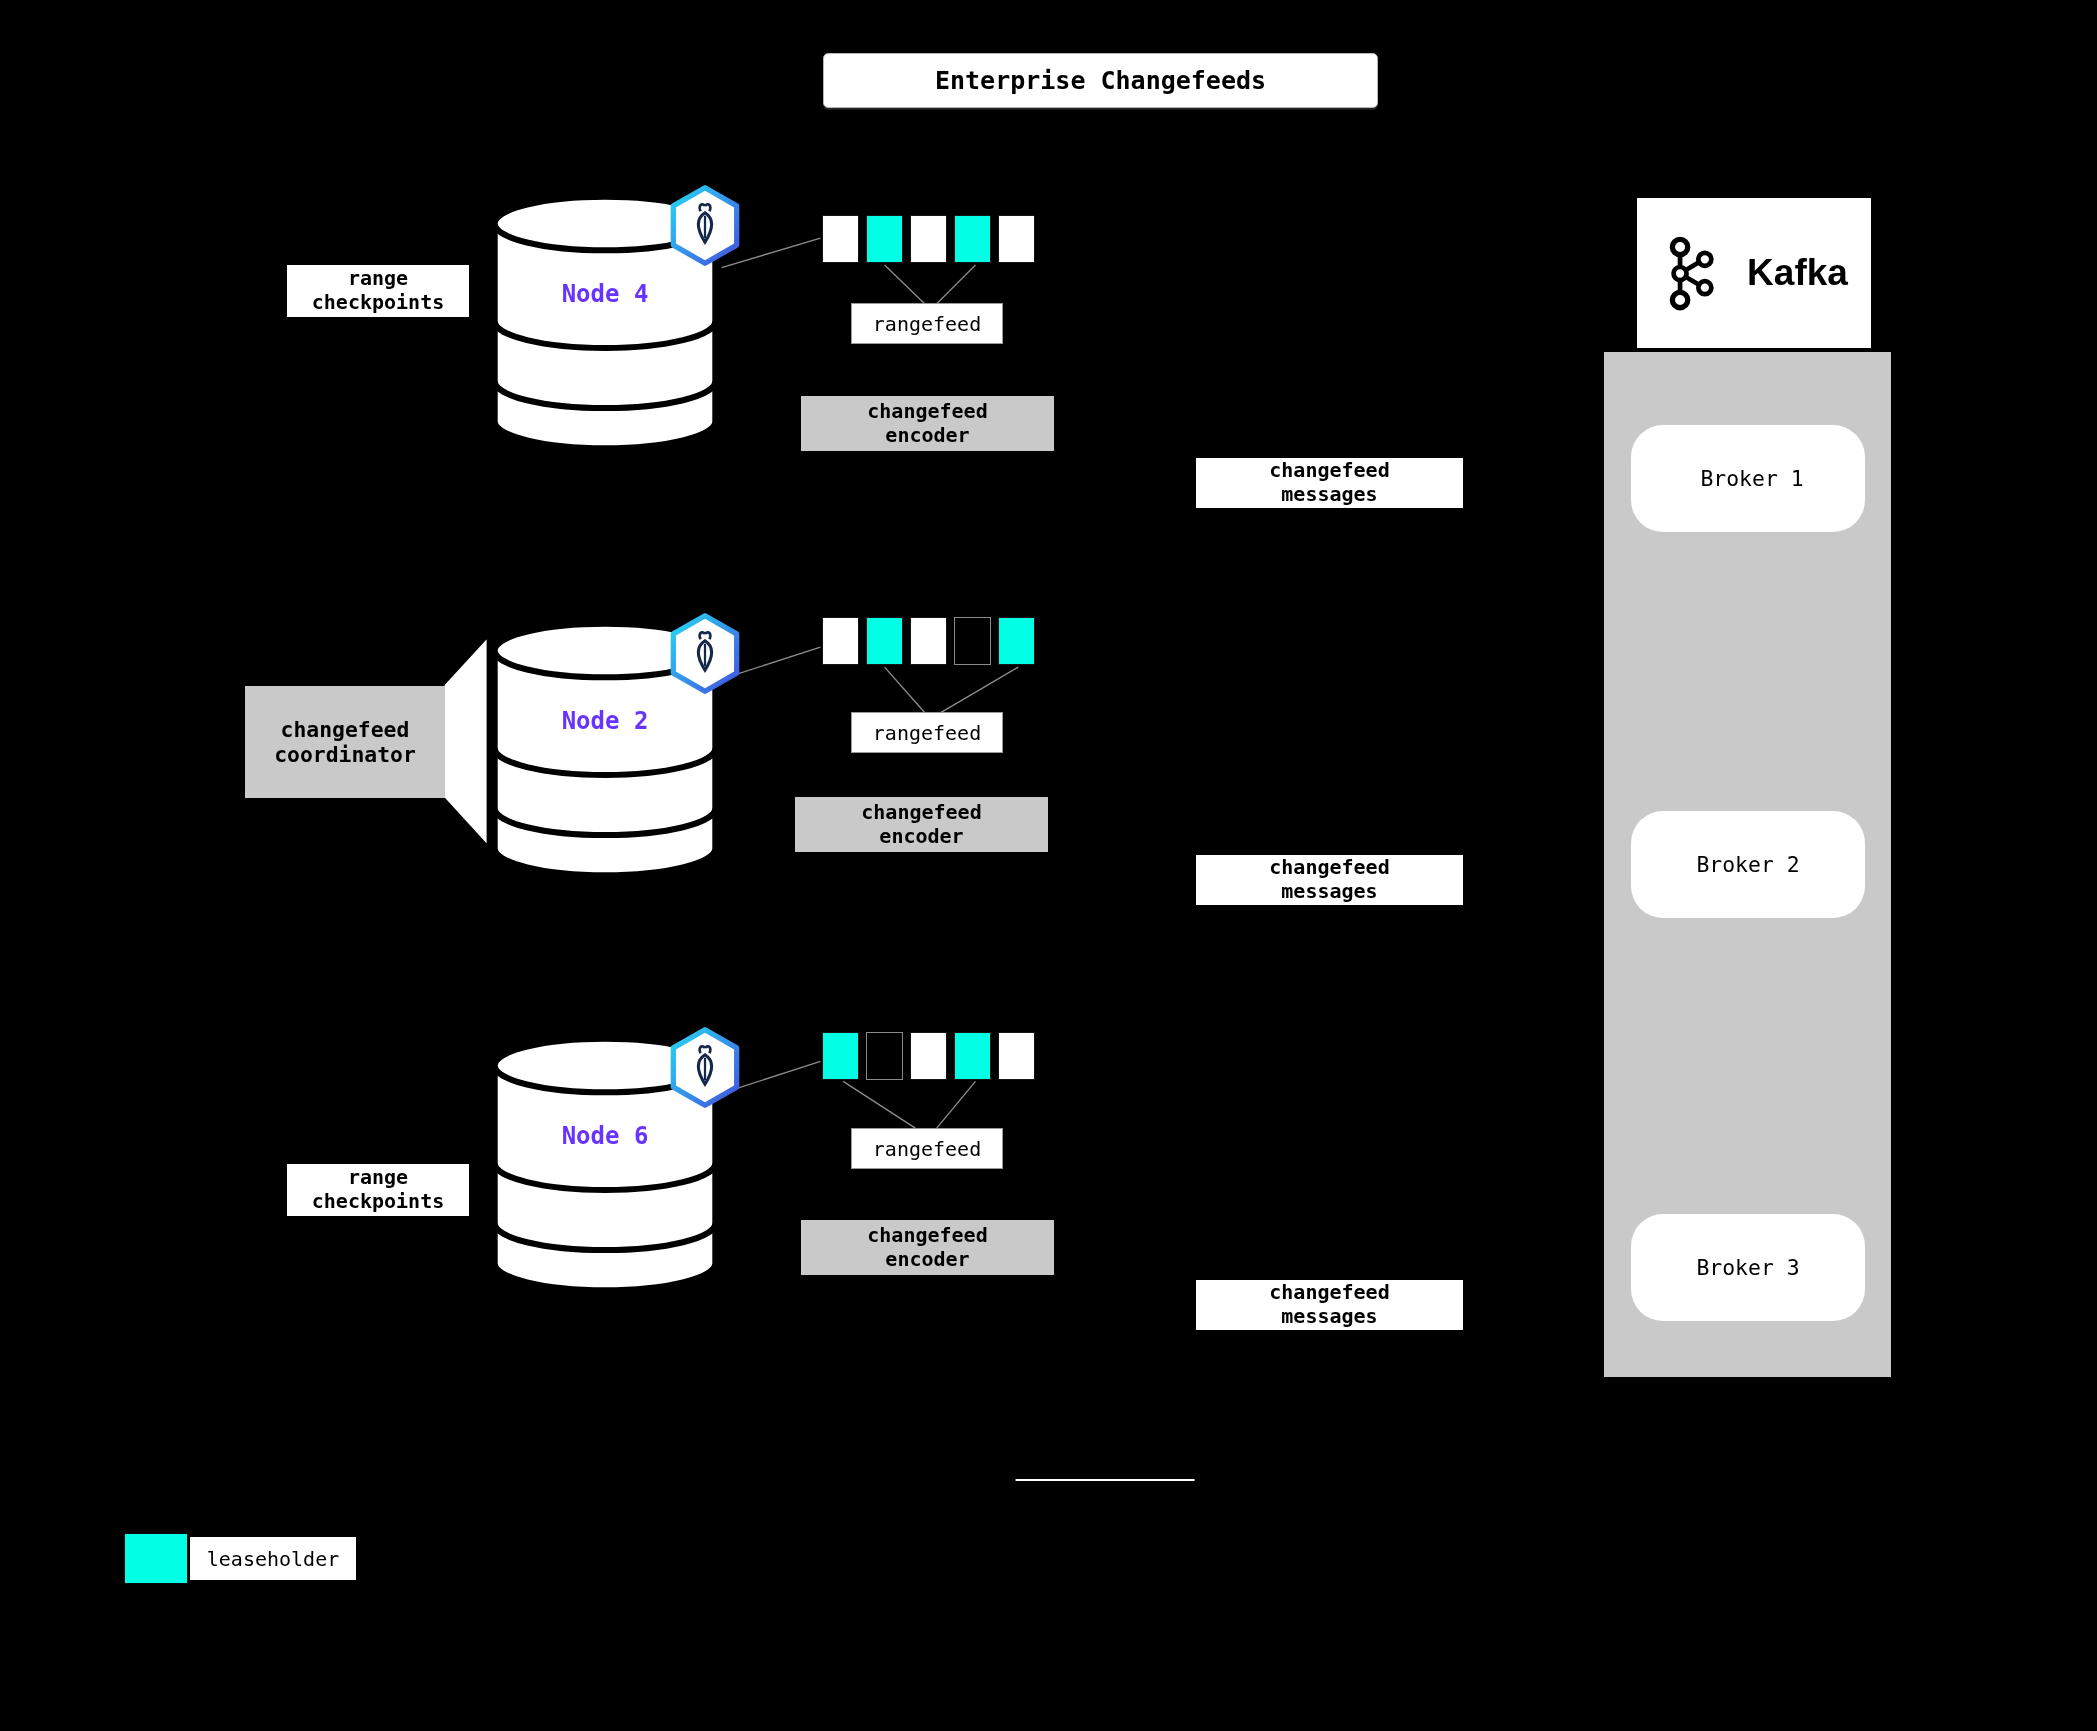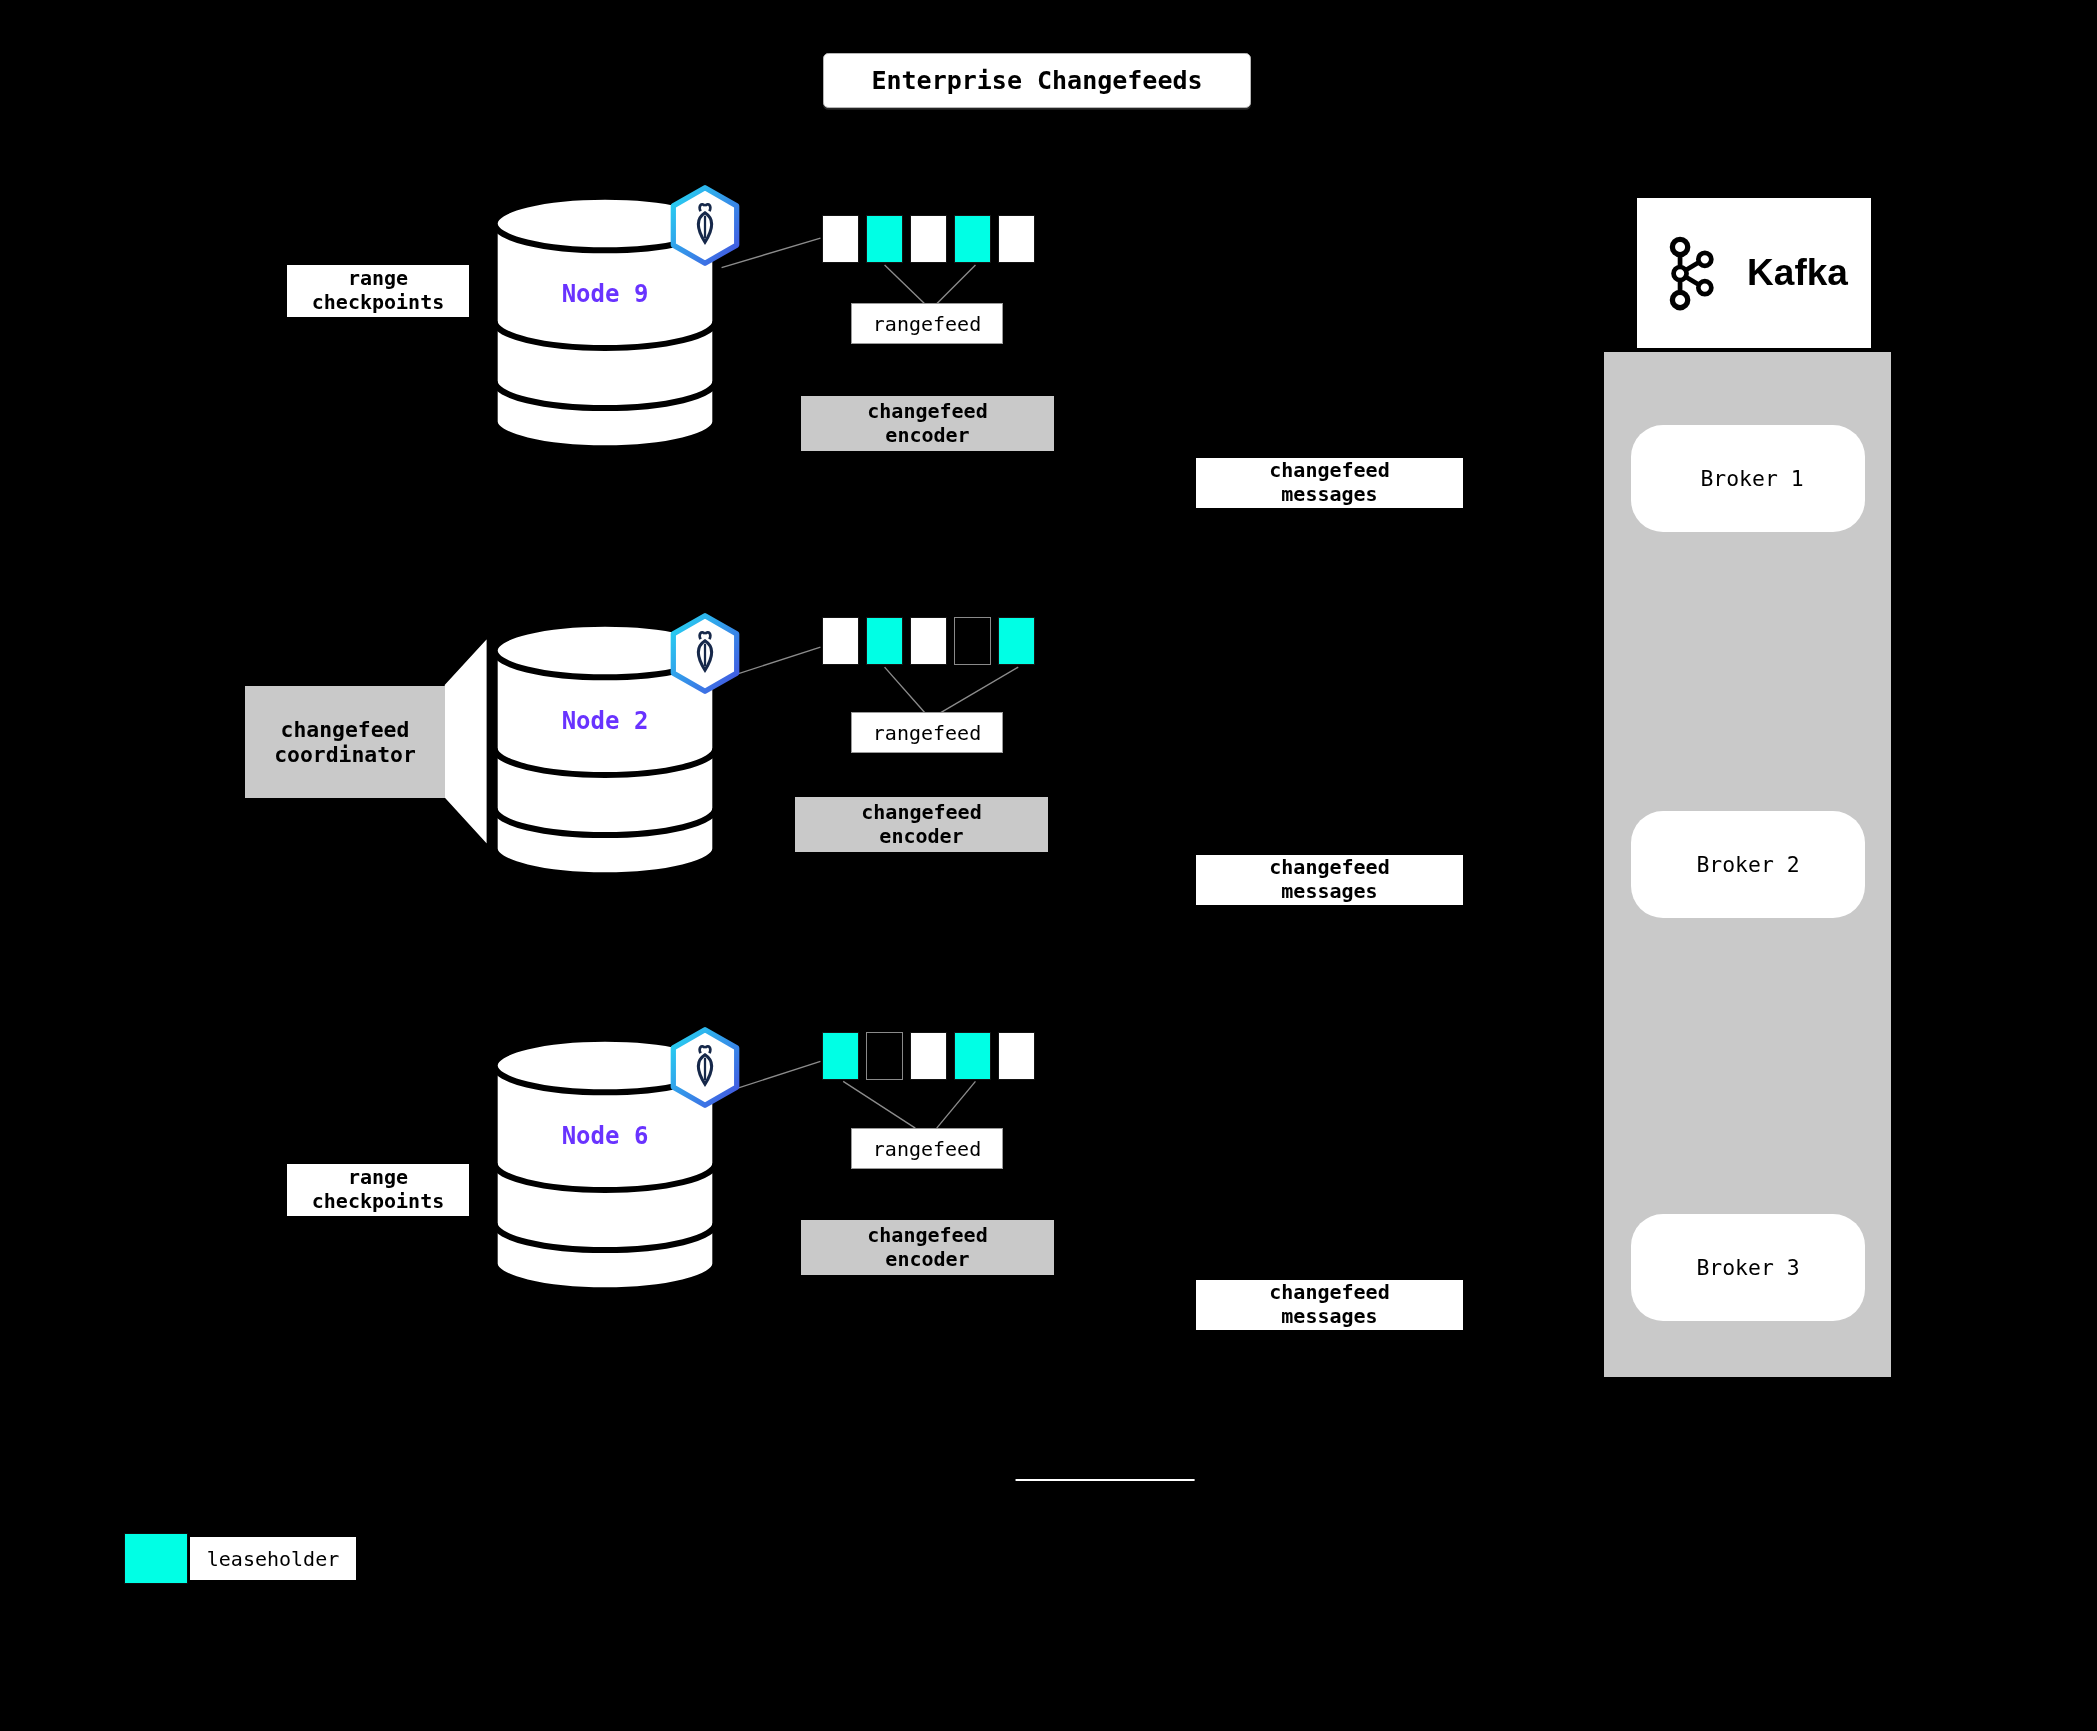--- a/index.html
+++ b/index.html
@@ -63,33 +63,33 @@
     <line x1="1986" y1="1497" x2="2076" y2="1599" stroke="#8c8c8c" stroke-width="3"></line>
     <line x1="2286" y1="1497" x2="2112" y2="1599" stroke="#8c8c8c" stroke-width="3"></line>
 
     <line x1="1620" y1="2454" x2="1842" y2="2382" stroke="#8c8c8c" stroke-width="3"></line>
     <line x1="1893" y1="2427" x2="2055" y2="2532" stroke="#8c8c8c" stroke-width="3"></line>
     <line x1="2190" y1="2427" x2="2103" y2="2532" stroke="#8c8c8c" stroke-width="3"></line>
 
     <line x1="2280" y1="3322" x2="2682" y2="3322" stroke="#ffffff" stroke-width="4"></line>
   </svg>
 
-  <div class="box white title-box" style="left:823px;top:53px;width:428px;height:55px;">Enterprise Changefeeds</div>
+  <div class="box white title-box" style="left:823px;top:53px;width:555px;height:55px;">Enterprise Changefeeds</div>
 
   <div class="box white two-line" style="left:287px;top:265px;width:182px;height:52px;">range
 checkpoints</div>
 
   <div class="cyl-wrap" style="left:488px;top:194px;">
     <svg width="234" height="261" viewBox="0 0 175 195">
       <path d="M5,22 A82.5,20 0 0 1 170,22 L170,170 A82.5,20 0 0 1 5,170 Z" fill="#ffffff" stroke="#000000" stroke-width="4.5"></path>
       <ellipse cx="87.5" cy="22" rx="82.5" ry="20" fill="#ffffff" stroke="#000000" stroke-width="4.5"></ellipse>
       <path d="M5,95 A82.5,20 0 0 0 170,95" fill="none" stroke="#000000" stroke-width="4.5"></path>
       <path d="M5,140 A82.5,20 0 0 0 170,140" fill="none" stroke="#000000" stroke-width="4.5"></path>
     </svg>
-    <div class="node-label">Node 9</div>
+    <div class="node-label">Node 4</div>
   </div>
 
   <svg class="abs" style="left:666px;top:184px;" width="78" height="83" viewBox="0 0 100 110">
     <defs>
       <linearGradient id="hexg1" x1="0" y1="0" x2="1" y2="1">
         <stop offset="0" stop-color="#25d8f2"></stop>
           <stop offset="1" stop-color="#4450e0"></stop>
       </linearGradient>
     </defs>
     <polygon points="50,5 92,29 92,81 50,105 8,81 8,29" fill="#ffffff" stroke="url(#hexg1)" stroke-width="7" stroke-linejoin="round"></polygon>

